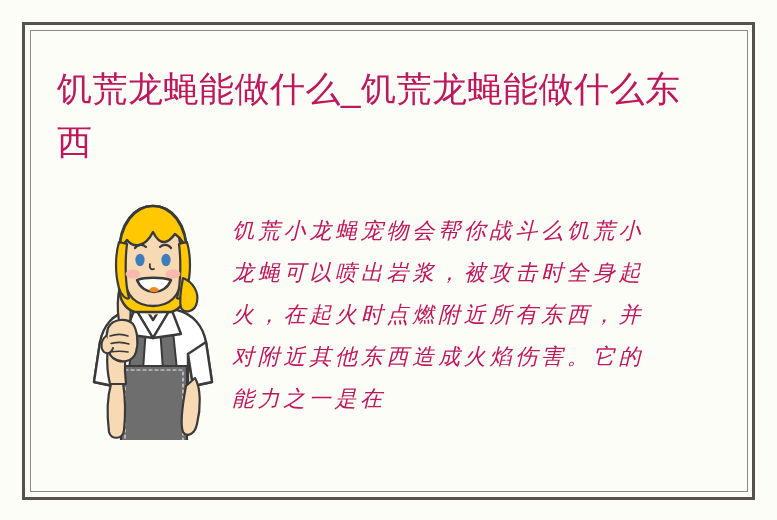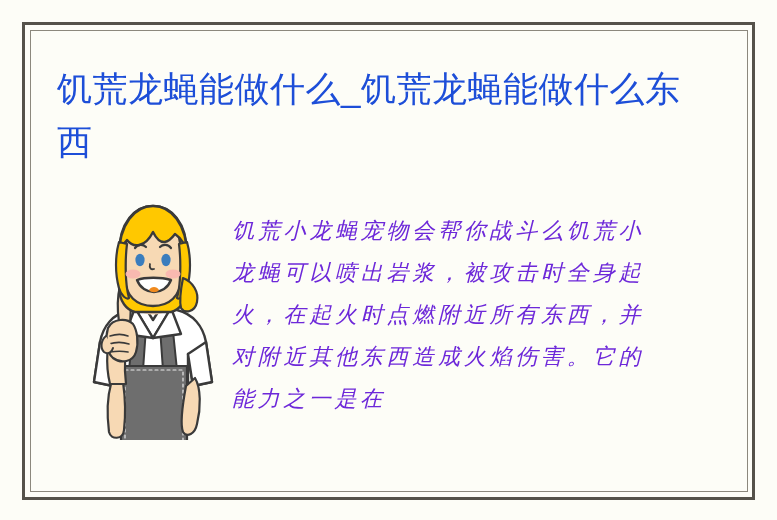--- a/index.html
+++ b/index.html
@@ -41,21 +41,21 @@
   }
 
   
   .title {
     position: absolute;
     left: 57px;
     top: 62px;
     width: 640px;
     font-size: 35px;
     line-height: 53px;
-    color: #1d4ed8;
+    color: #be185d;
     letter-spacing: 0.5px;
     font-weight: 400;
     white-space: pre-wrap;
   }
 
   
   .content {
     position: absolute;
     left: 57px;
     top: 196px;
@@ -66,21 +66,21 @@
   
   .body-text {
     position: absolute;
     left: 175px;
     top: 14px;
     width: 412px;
     font-family: "DejaVu Serif", "Liberation Serif", serif;
     font-size: 22px;
     line-height: 42px;
     letter-spacing: 3.6px;
-    color: #6d28d9;
+    color: #be185d;
     text-align: justify;
     font-style: italic;
   }
 
   
   .illustration {
     position: absolute;
     left: 26px;
     top: 6px;
     width: 140px;

